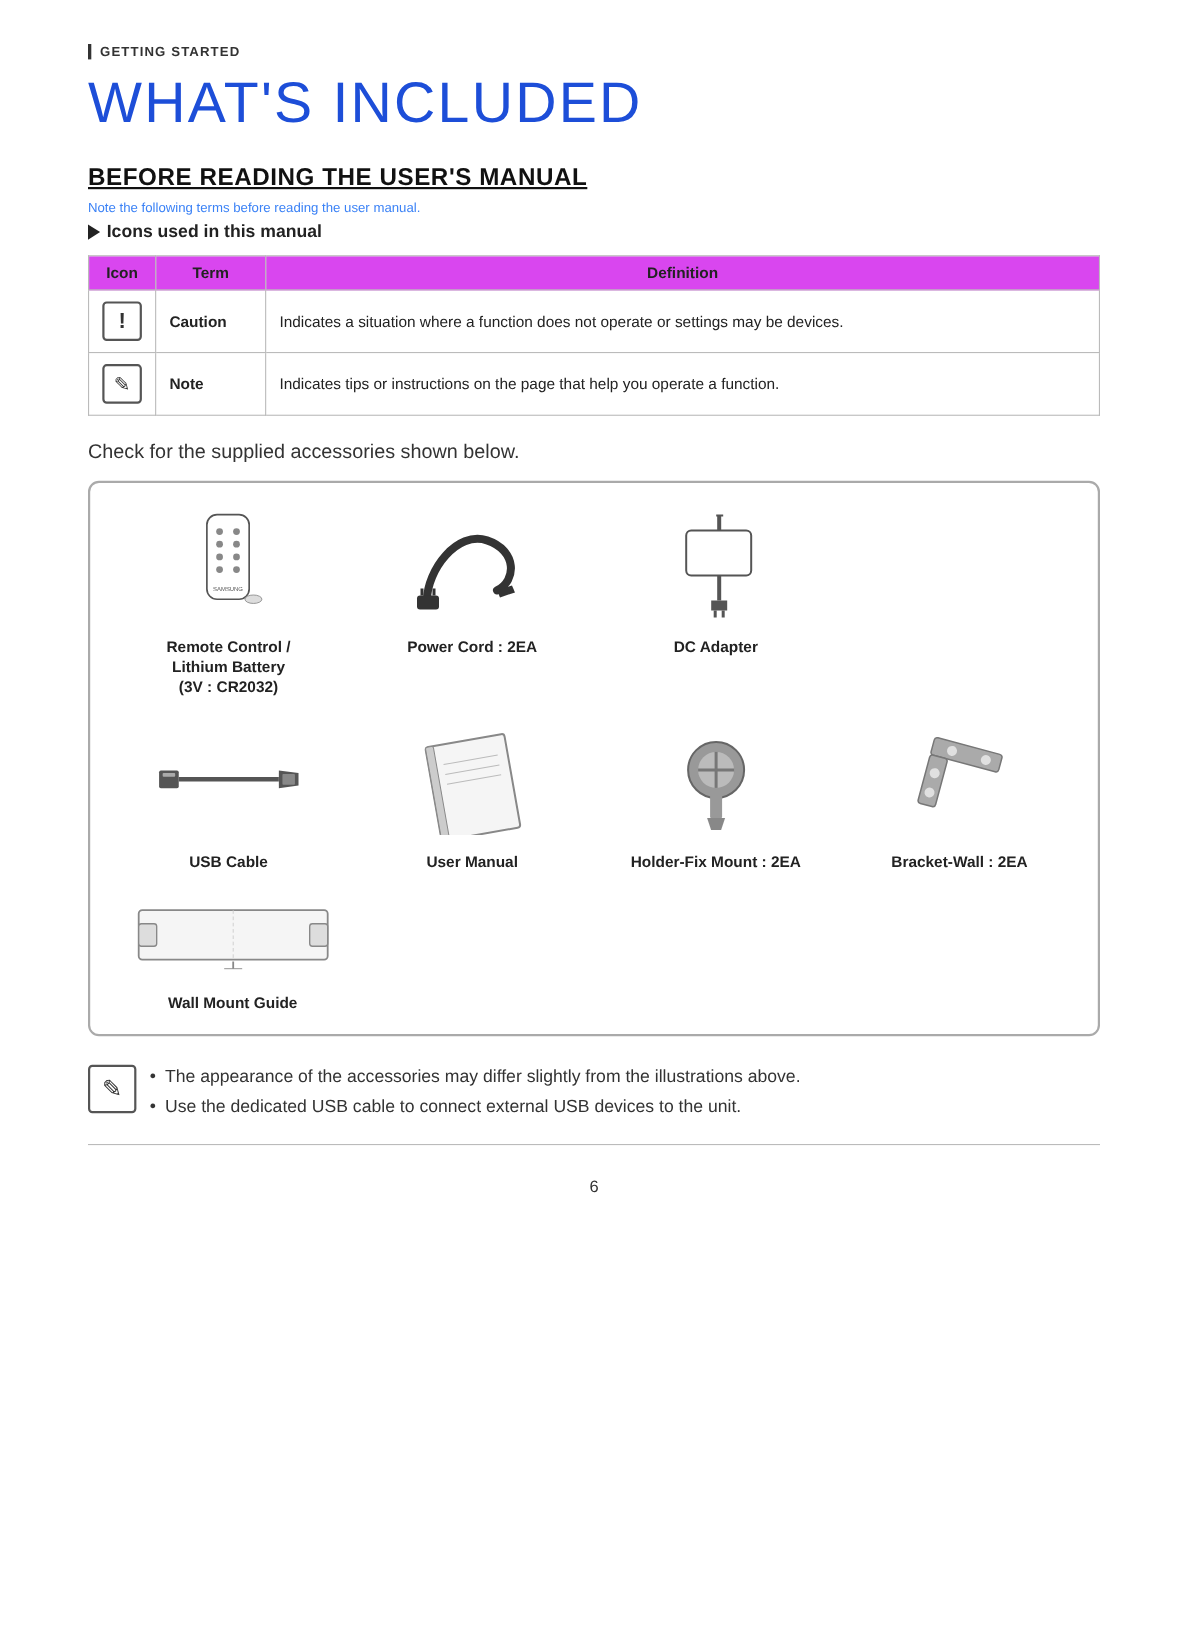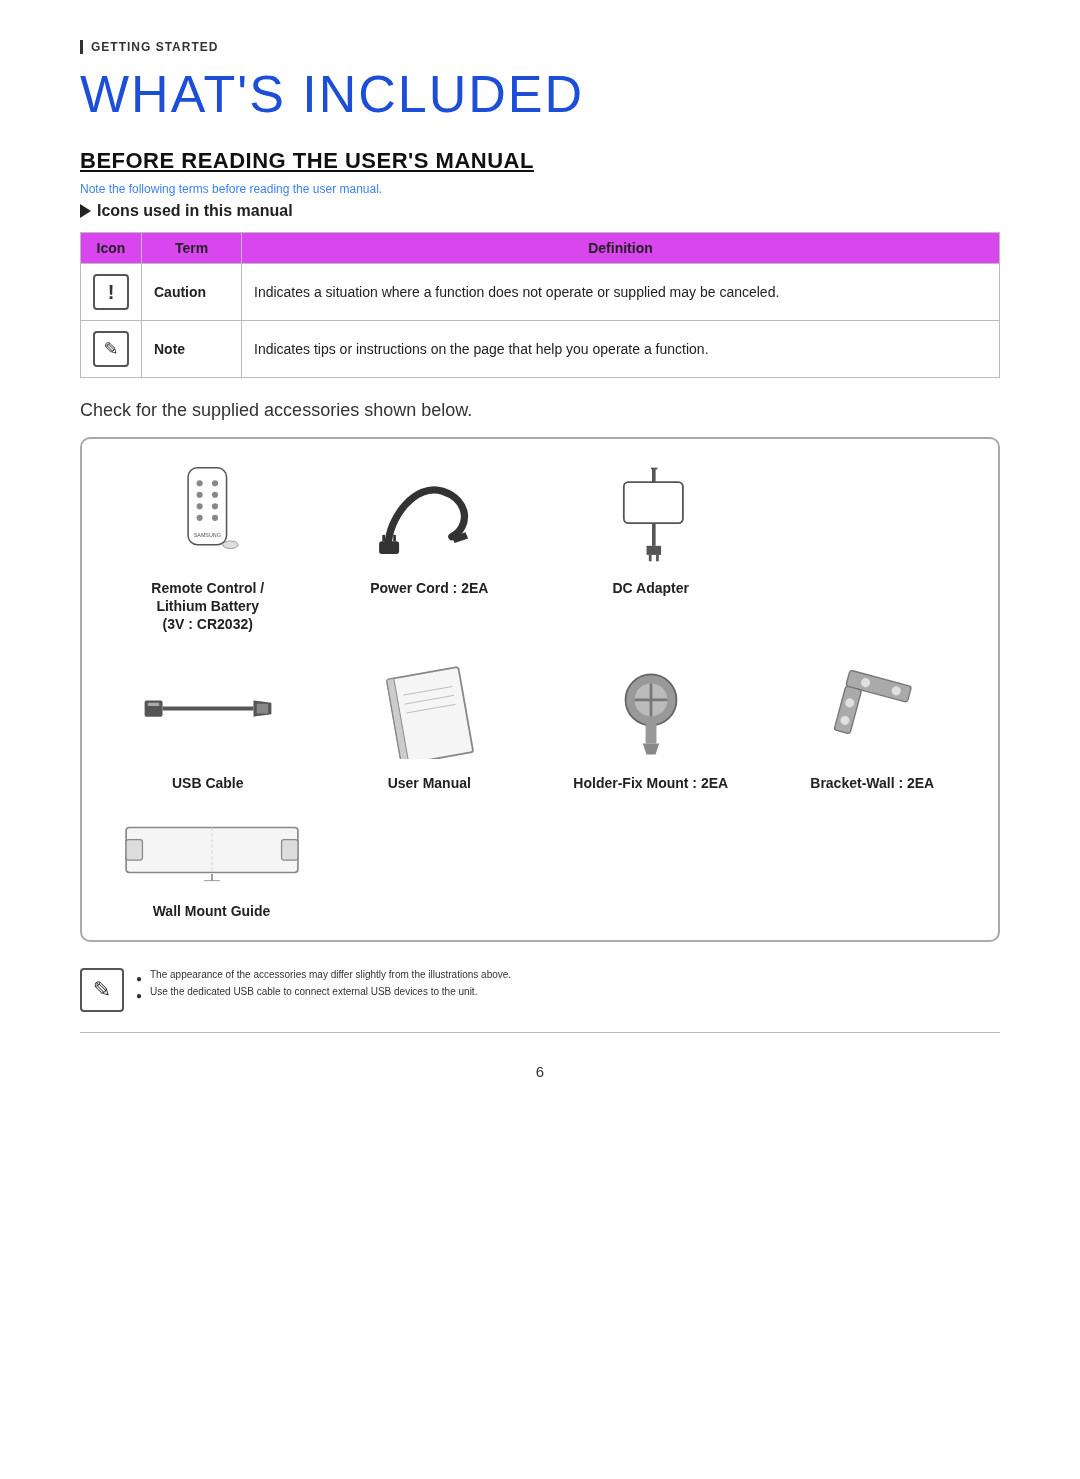--- a/index.html
+++ b/index.html
@@ -184,21 +184,21 @@
       border-radius: 4px;
       display: flex;
       align-items: center;
       justify-content: center;
       font-size: 22px;
       color: #333;
       flex-shrink: 0;
       margin-top: 2px;
     }
     .note-content {
-      font-size: 10px;
+      font-size: 16px;
       color: #333;
       line-height: 1.7;
     }
     .note-content li {
       list-style: none;
       padding-left: 12px;
       position: relative;
     }
     .note-content li::before {
       content: "●";
@@ -259,21 +259,21 @@
       <th>Term</th>
       <th>Definition</th>
     </tr>
   </thead>
   <tbody>
     <tr>
       <td>
         <div class="icon-caution">!</div>
       </td>
       <td>Caution</td>
-      <td>Indicates a situation where a function does not operate or supplied may be canceled.</td>
+      <td>Indicates a situation where a function does not operate or settings may be devices.</td>
     </tr>
     <tr>
       <td>
         <div class="icon-note">✎</div>
       </td>
       <td>Note</td>
       <td>Indicates tips or instructions on the page that help you operate a function.</td>
     </tr>
   </tbody>
 </table>

